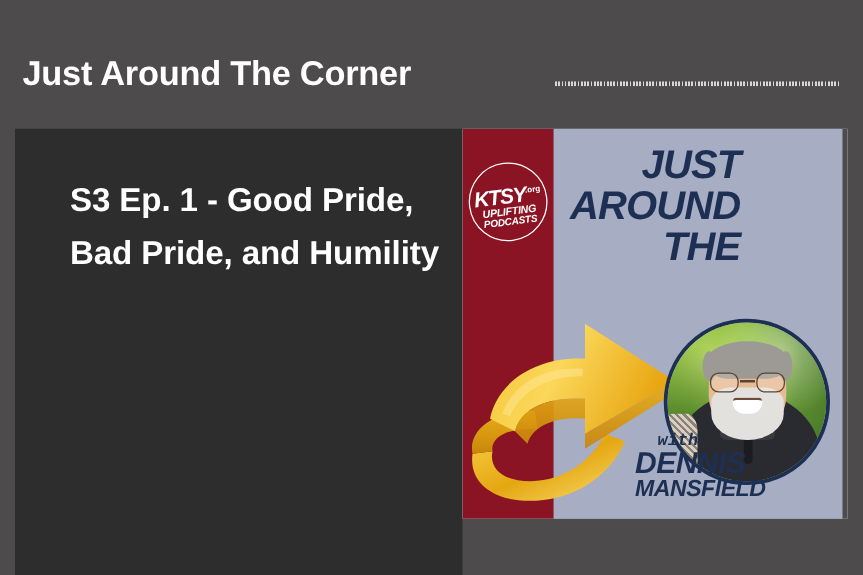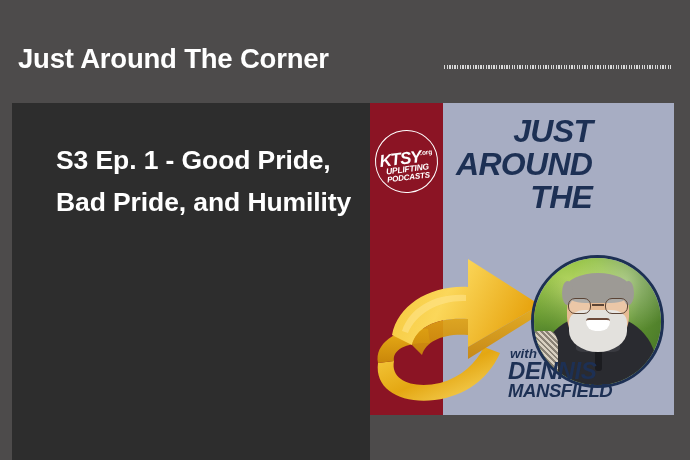--- a/index.html
+++ b/index.html
@@ -185,21 +185,22 @@
     left: 138px;
     top: 243px;
     color: #1d3054;
     font-style: italic;
     z-index: 6;
   }
   #art-host-with {
     font-size: 13.5px;
     font-weight: bold;
     line-height: 15px;
-    margin-left: 2px;
+    margin-left: 18px;
+    font-family: Liberation Mono, monospace;
   }
   #art-host-name {
     font-size: 24px;
     font-weight: bold;
     line-height: 19.5px;
     letter-spacing: -0.4px;
     white-space: nowrap;
   }
 
   

